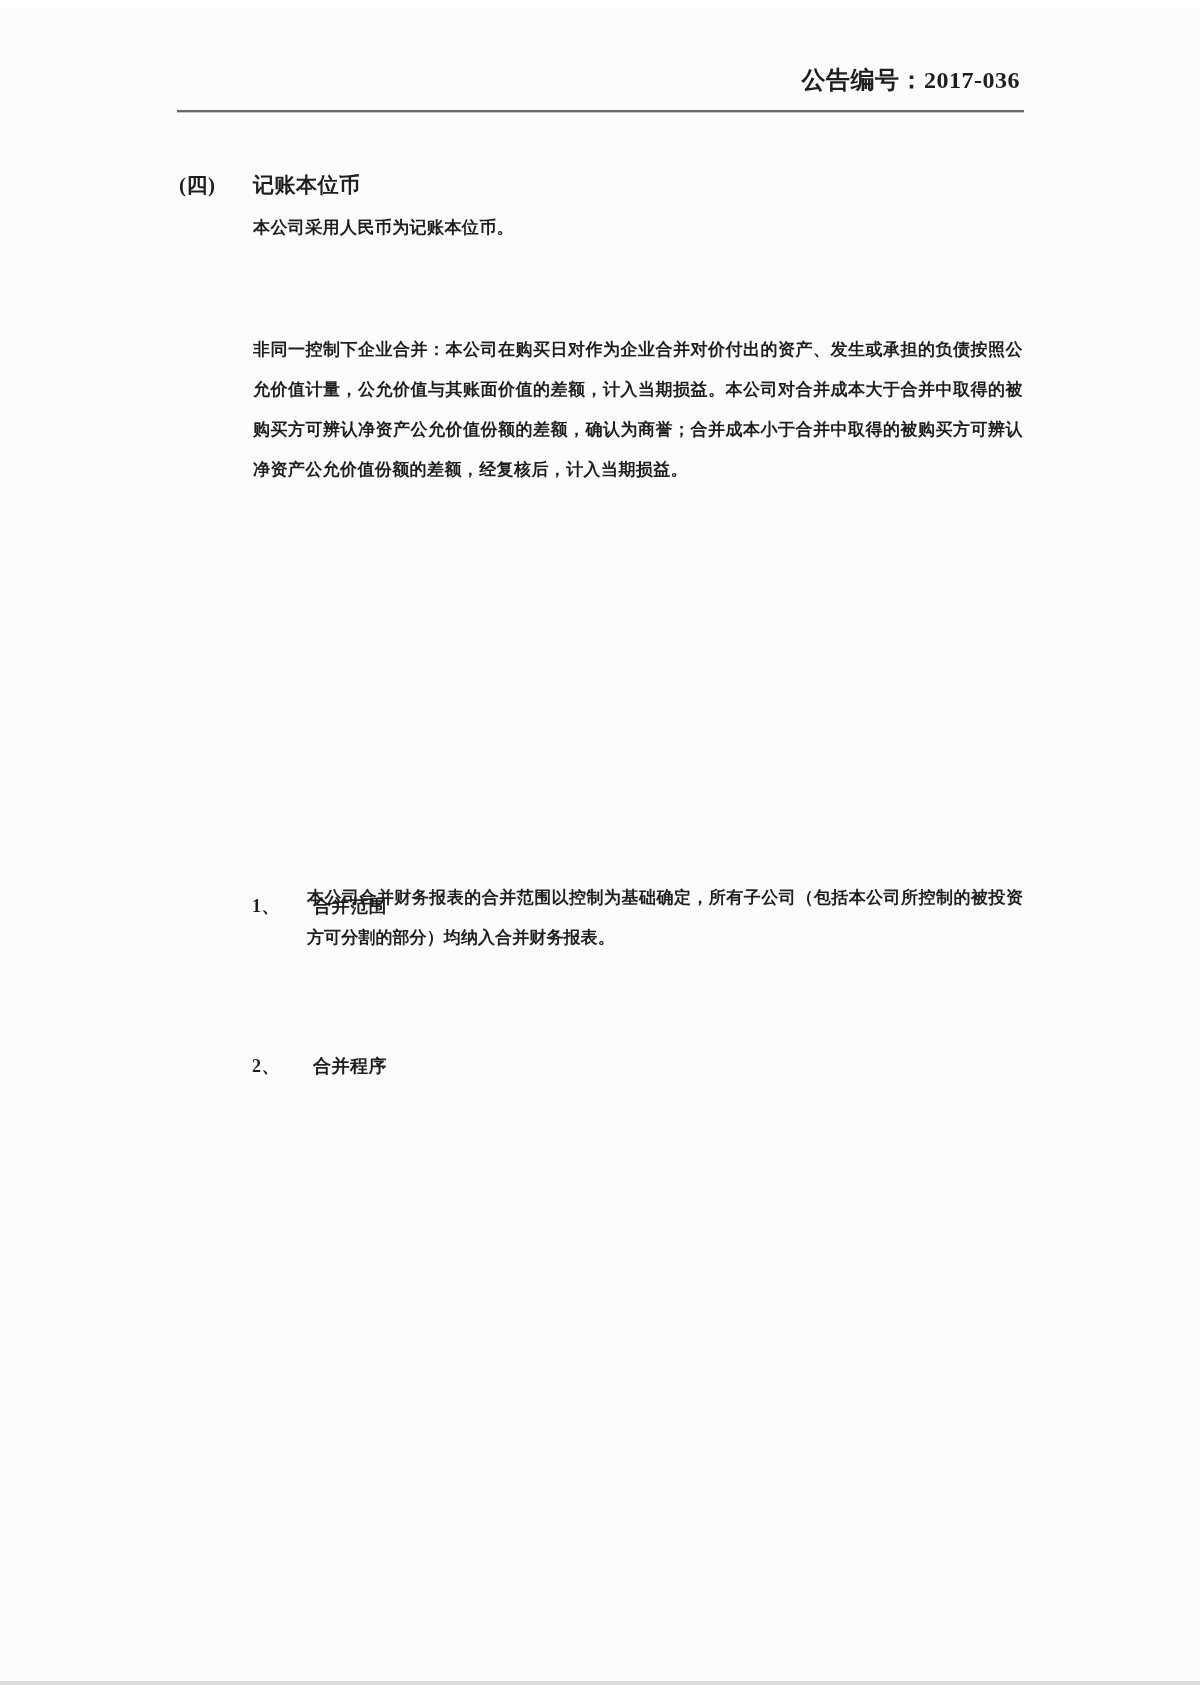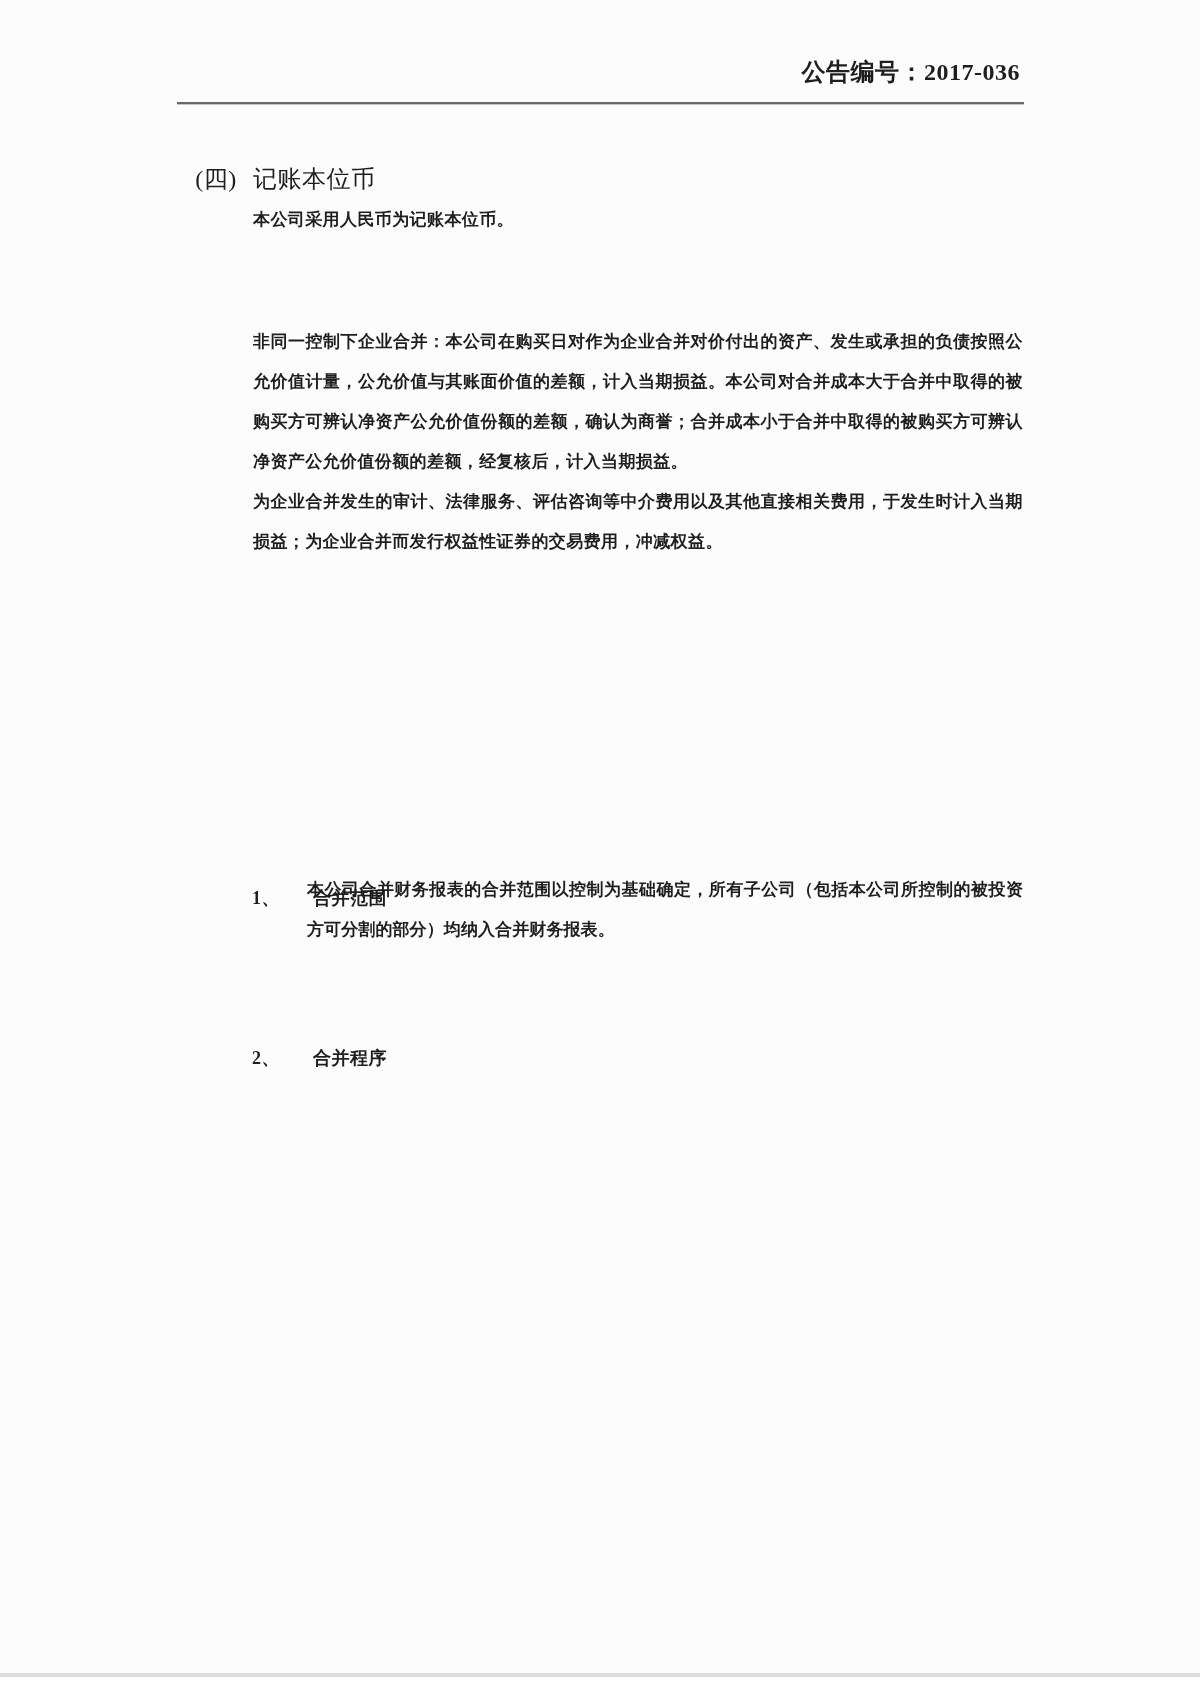--- a/index.html
+++ b/index.html
@@ -4,21 +4,21 @@
 <style>
   html, body {
     margin: 0;
     padding: 0;
     background: #ffffff;
   }
   .page {
     position: relative;
     width: 1200px;
     height: 1677px;
-    margin: 0 auto;
+    margin: 8px auto;
     background: #fcfcfc;
     font-family: "Liberation Serif", "DejaVu Serif", serif;
     color: #1e1e1e;
     overflow: hidden;
   }
   
   .announce-no {
     position: absolute;
     top: 56px;
     right: 180px;
@@ -33,25 +33,24 @@
     left: 177px;
     width: 847px;
     height: 2px;
     background: #686868;
     box-shadow: 0 1px 0 rgba(104,104,104,0.35);
   }
   
   .sec-heading {
     position: absolute;
     left: 179px;
-    font-size: 24px;
-    font-weight: 400;
+    font-size: 21px;
+    font-weight: 700;
     letter-spacing: 0.5px;
     white-space: nowrap;
-    text-align: center;
   }
   .sec-heading .sec-label {
     display: inline-block;
     width: 74px;
   }
   
   .sub-heading {
     position: absolute;
     left: 252px;
     font-size: 18px;
@@ -114,21 +113,20 @@
 
   <div class="sec-heading hsec4">
     <span class="sec-label">(四)</span><span>记账本位币</span>
   </div>
   <div class="body-block sec-body top-200">
     <p>本公司采用人民币为记账本位币。</p>
   </div>
 
   <div class="body-block sec-body top-322">
     <p>非同一控制下企业合并：本公司在购买日对作为企业合并对价付出的资产、发生或承担的负债按照公允价值计量，公允价值与其账面价值的差额，计入当期损益。本公司对合并成本大于合并中取得的被购买方可辨认净资产公允价值份额的差额，确认为商誉；合并成本小于合并中取得的被购买方可辨认净资产公允价值份额的差额，经复核后，计入当期损益。</p>
-    <p>为企业合并发生的审计、法律服务、评估咨询等中介费用以及其他直接相关费用，于发生时计入当期损益；为企业合并而发行权益性证券的交易费用，冲减权益。</p>
   </div>
 
 
   <div class="sub-heading hsub1">
     <span class="sub-number">1、</span><span>合并范围</span>
   </div>
   <div class="body-block sub-body top-923">
     <p>本公司合并财务报表的合并范围以控制为基础确定，所有子公司（包括本公司所控制的被投资方可分割的部分）均纳入合并财务报表。</p>
   </div>
 

